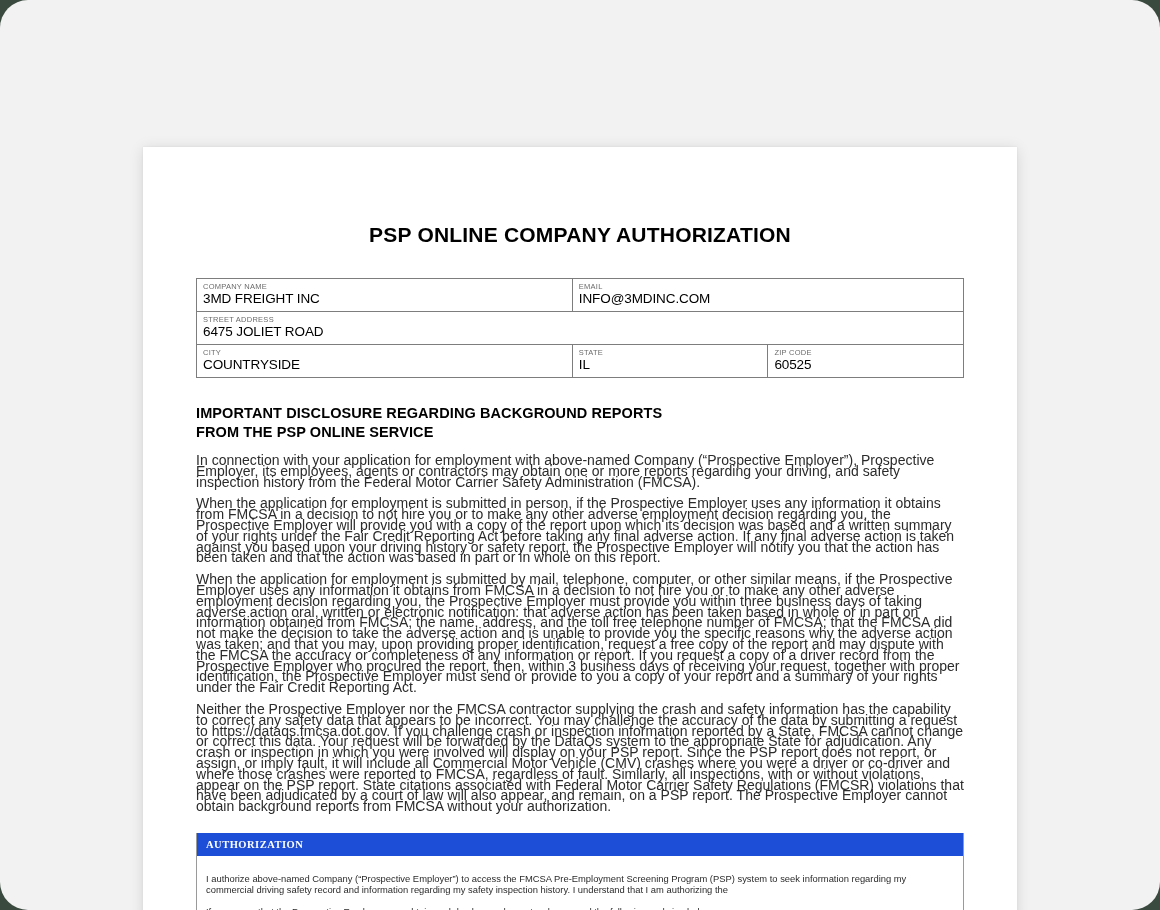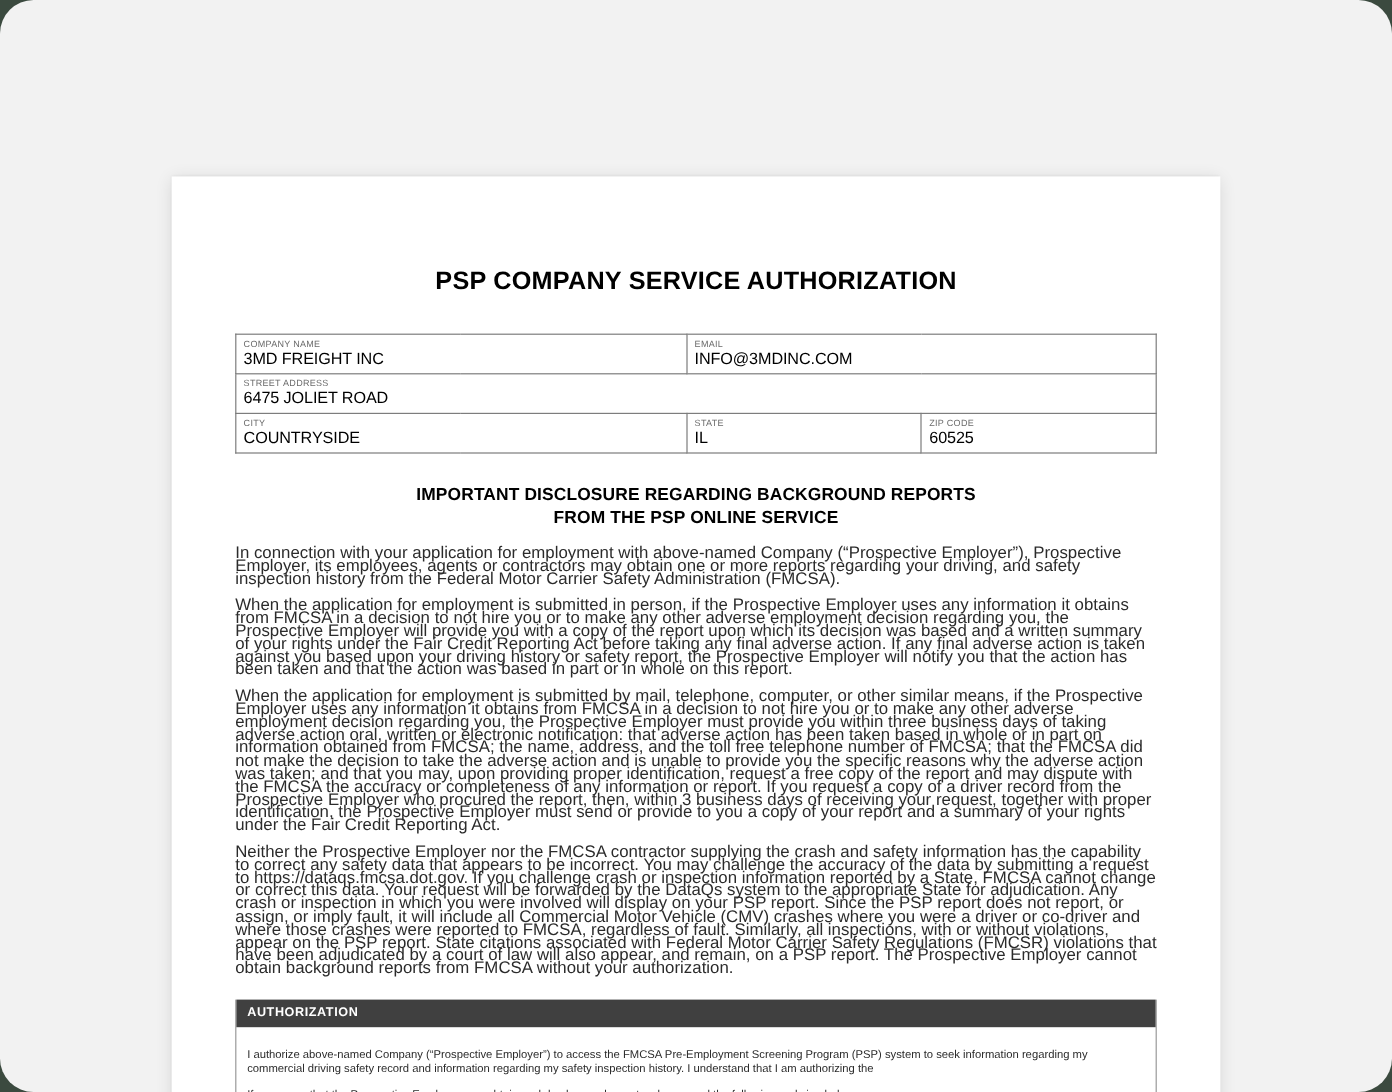--- a/index.html
+++ b/index.html
@@ -74,21 +74,21 @@
     font-size: 13.5px;
     font-weight: normal;
     color: #000;
     line-height: 16px;
     display: block;
     letter-spacing: -0.1px;
   }
 
   
   .disclosure-head {
-    text-align: center;
+    text-align: left;
     font-size: 14.5px;
     font-weight: bold;
     color: #000;
     line-height: 18.5px;
     margin: 0;
     padding-top: 26px;
     letter-spacing: 0.1px;
   }
 
   
@@ -105,46 +105,47 @@
   }
   .body-copy p:last-child { margin-bottom: 4px; }
 
   
   .auth-section {
     margin-top: 21px;
     border: 1px solid #9a9a9a;
     border-top: none;
   }
   .auth-bar {
-    background: #404040;
+    background: #1d4ed8;
     color: #ffffff;
     font-size: 10.5px;
     font-weight: bold;
     letter-spacing: 0.5px;
     padding: 5px 8px 5px 9px;
     line-height: 13px;
+    font-family: Liberation Serif, serif;
   }
   .auth-body {
     padding: 18px 9px 0 9px;
   }
   .auth-body p {
     font-size: 9.4px;
     line-height: 10.8px;
     color: #2b2b2b;
     margin: 0 0 11px 0;
   }
 </style>
 </head>
 <body>
 
 <div id="canvas">
   <div id="page">
     <div class="page-inner">
 
-      <h1 class="doc-title">PSP COMPANY SERVICE AUTHORIZATION</h1>
+      <h1 class="doc-title">PSP ONLINE COMPANY AUTHORIZATION</h1>
 
       <table class="form-table">
         <tbody>
           <tr>
             <td colspan="2" style="width:49%">
               <span class="fld-label">COMPANY NAME</span>
               <span class="fld-value">3MD FREIGHT INC</span>
             </td>
             <td colspan="2" style="width:51%">
               <span class="fld-label">EMAIL</span>

